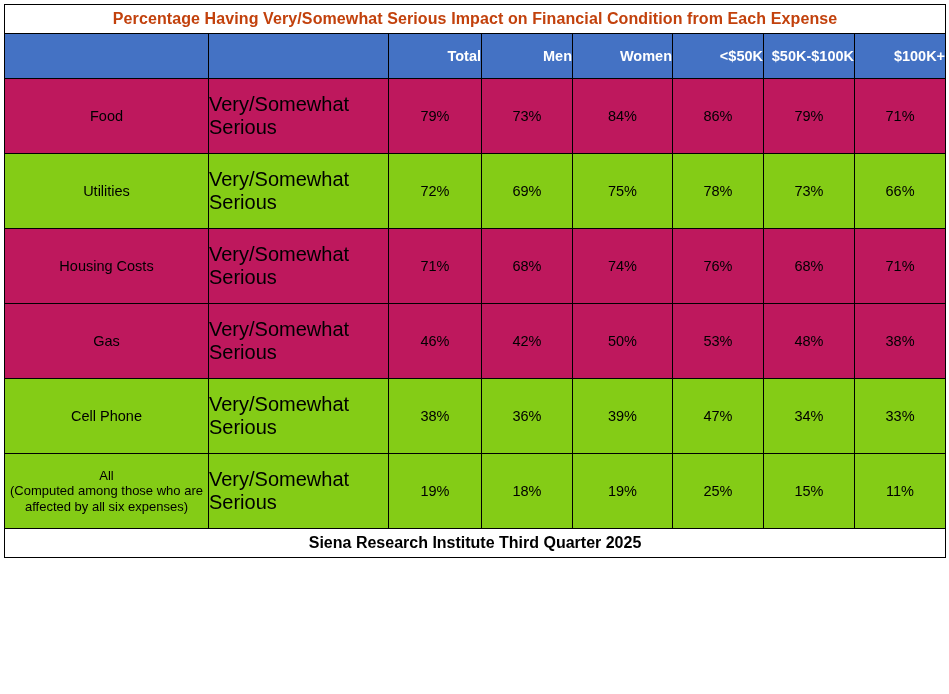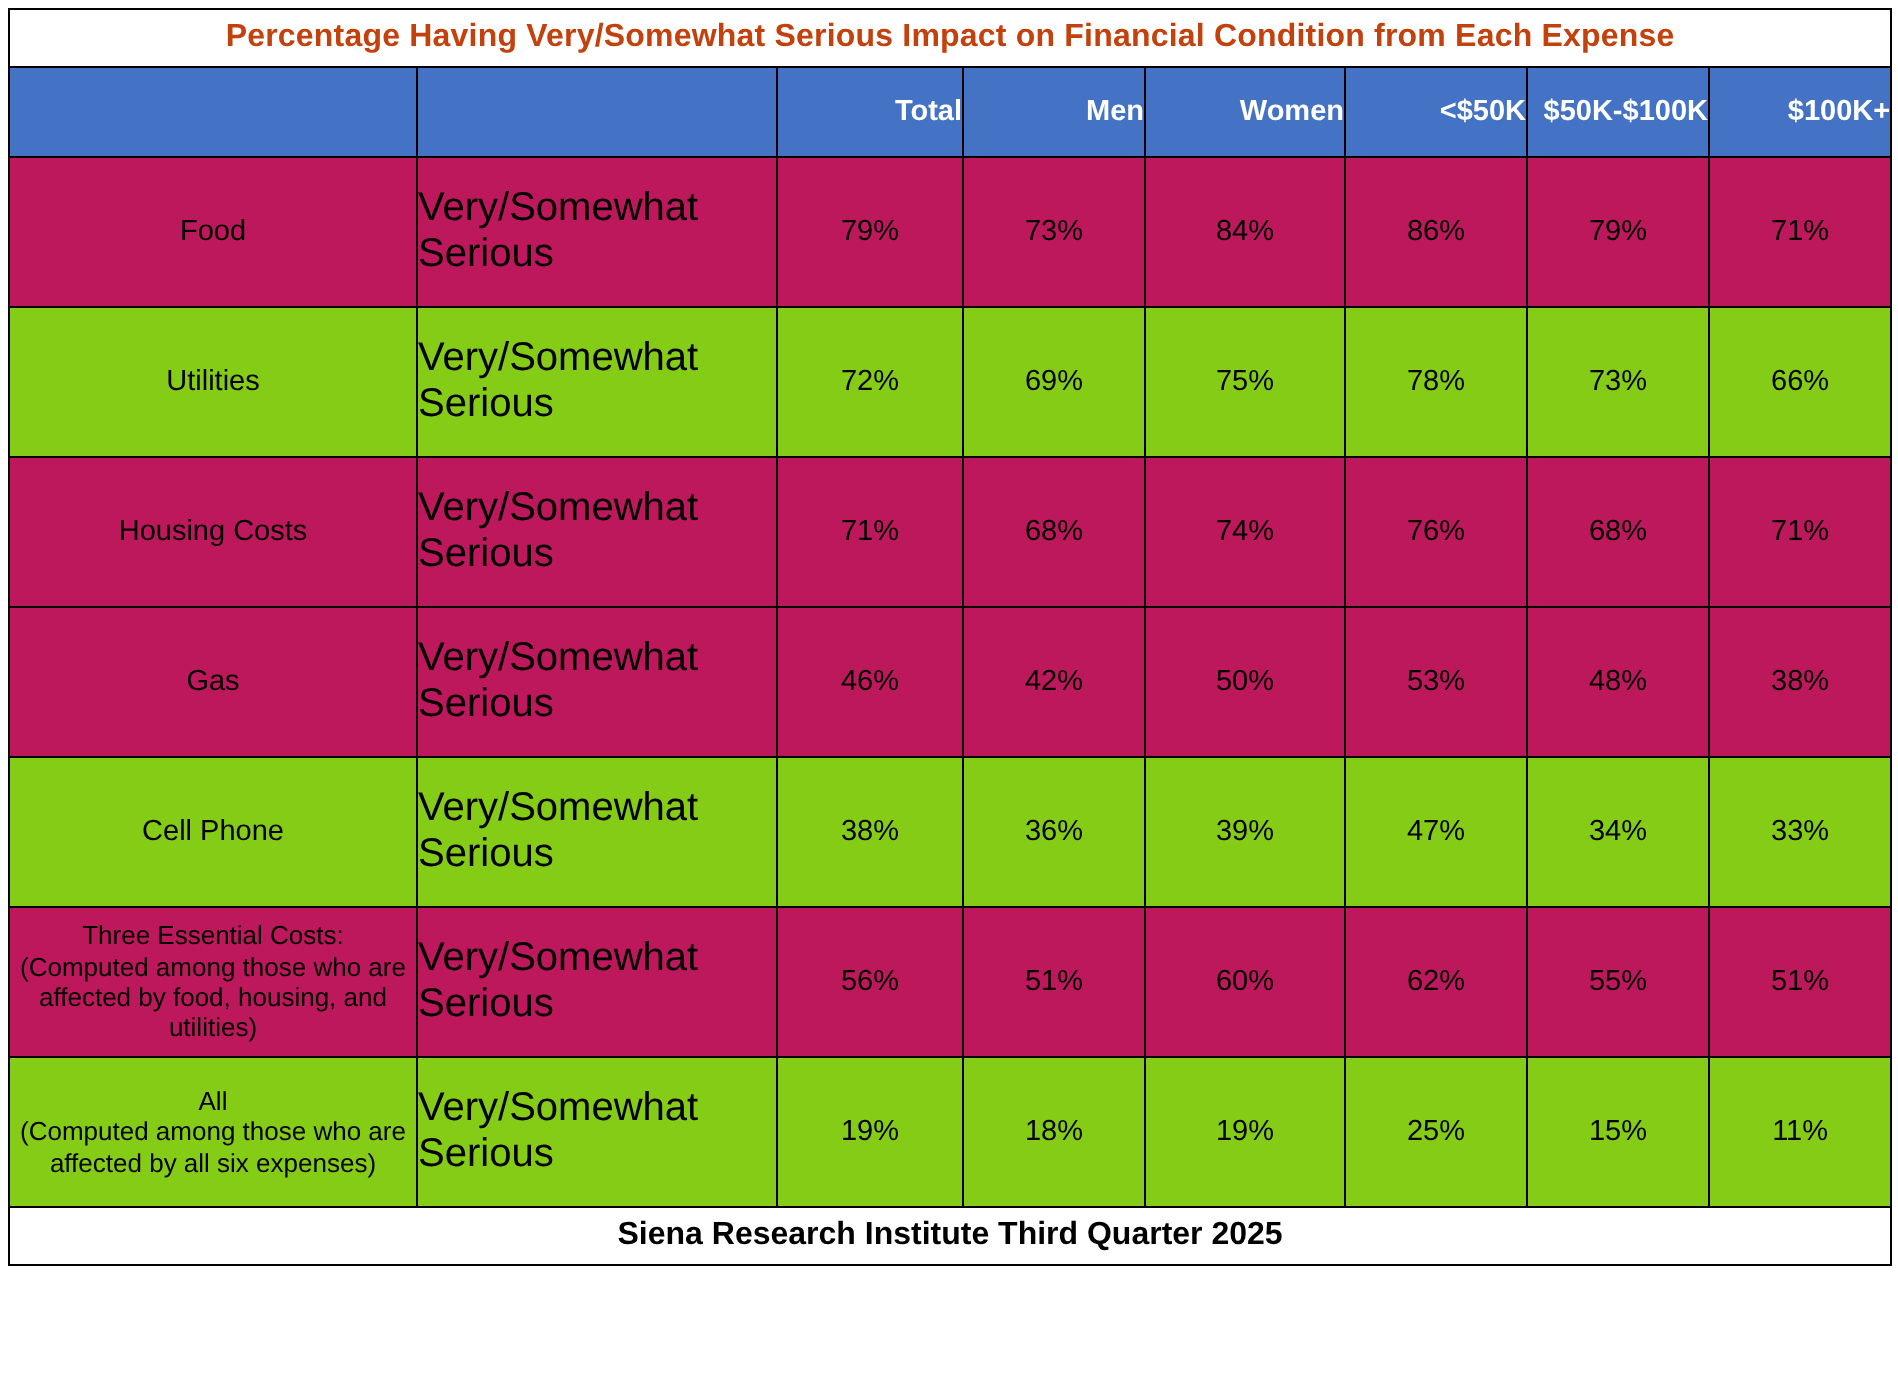--- a/index.html
+++ b/index.html
@@ -190,33 +190,20 @@
         </td>
         <td class="row-sub">Very/Somewhat Serious</td>
         <td class="val">38%</td>
         <td class="val">36%</td>
         <td class="val">39%</td>
         <td class="val">47%</td>
         <td class="val">34%</td>
         <td class="val">33%</td>
       </tr>
 
-      <tr class="shaded">
-        <td class="row-label small-note">
-          <div>Three Essential Costs:</div>
-          <div>(Computed among those who are affected by food, housing, and utilities)</div>
-        </td>
-        <td class="row-sub">Very/Somewhat Serious</td>
-        <td class="val">56%</td>
-        <td class="val">51%</td>
-        <td class="val">60%</td>
-        <td class="val">62%</td>
-        <td class="val">55%</td>
-        <td class="val">51%</td>
-      </tr>
 
       <tr class="plain">
         <td class="row-label small-note">
           <div>All</div>
           <div>(Computed among those who are affected by all six expenses)</div>
         </td>
         <td class="row-sub">Very/Somewhat Serious</td>
         <td class="val">19%</td>
         <td class="val">18%</td>
         <td class="val">19%</td>

